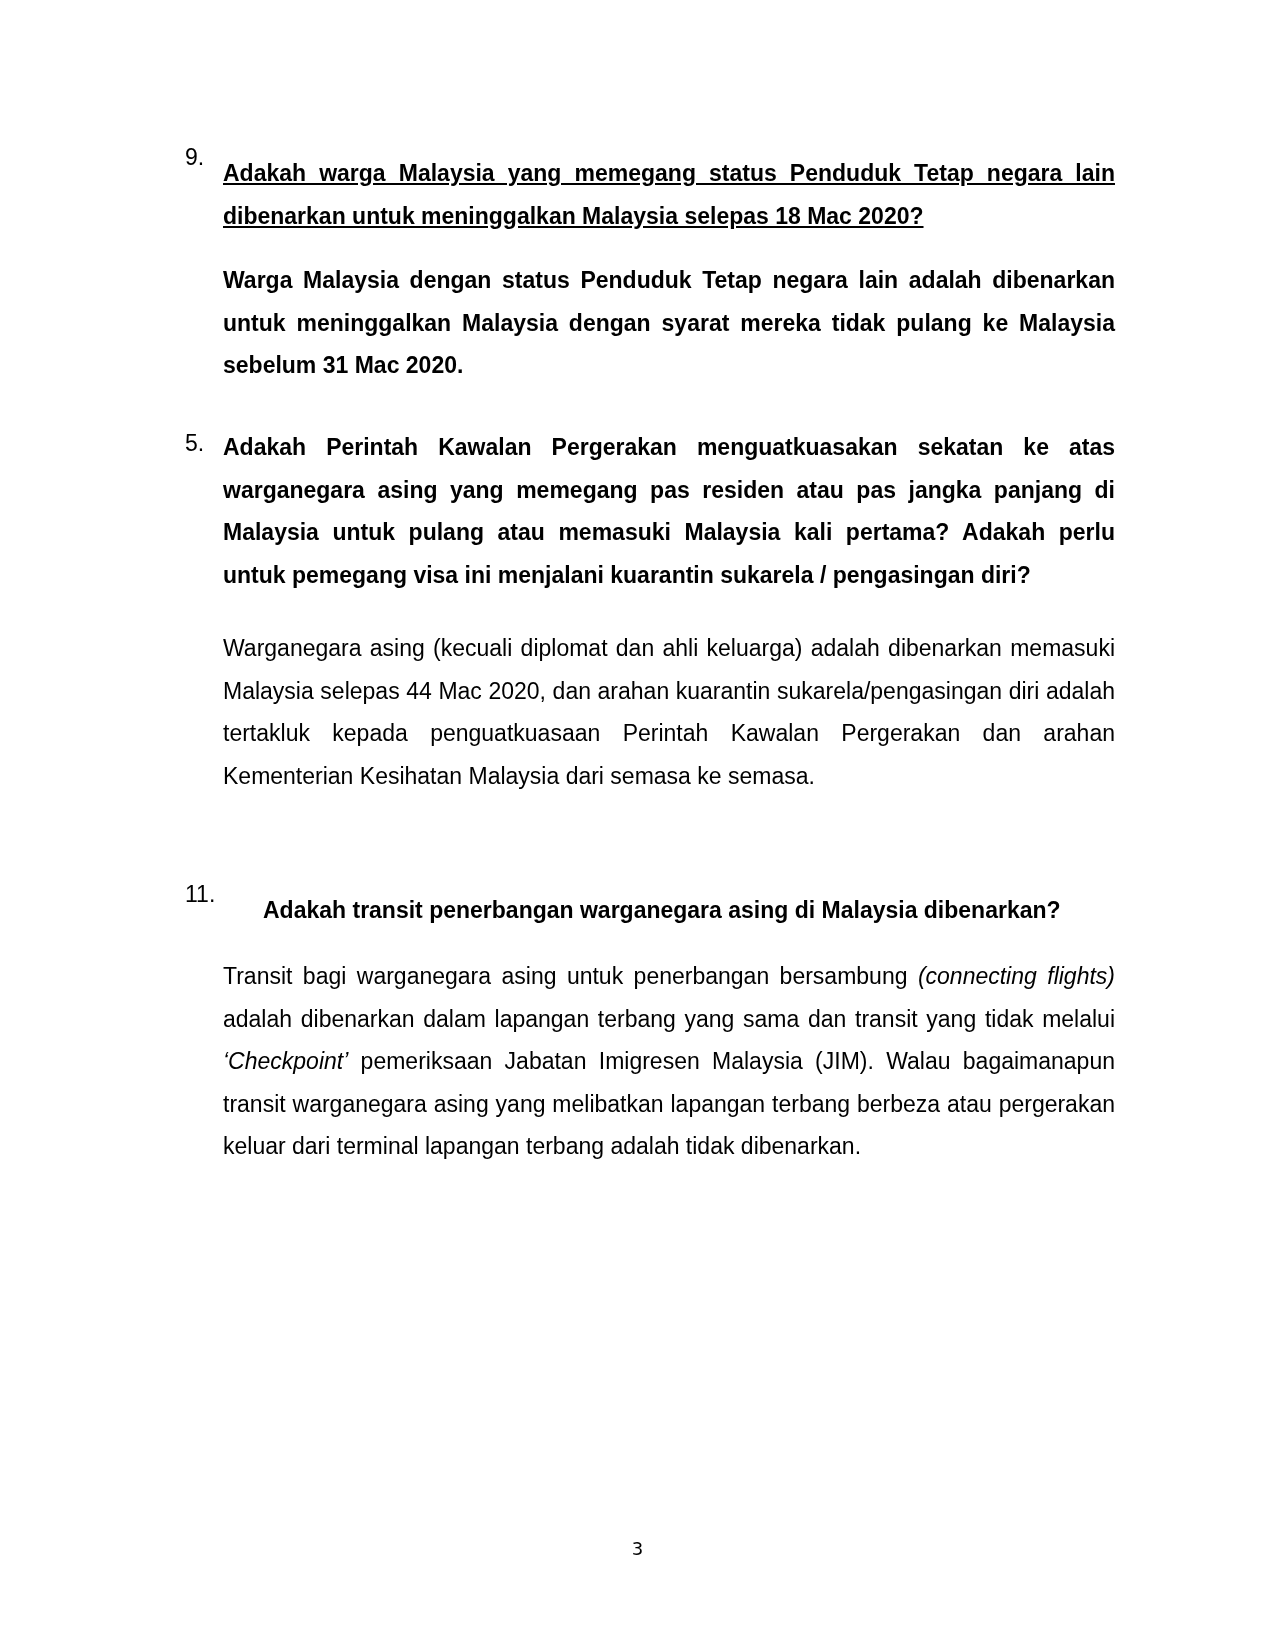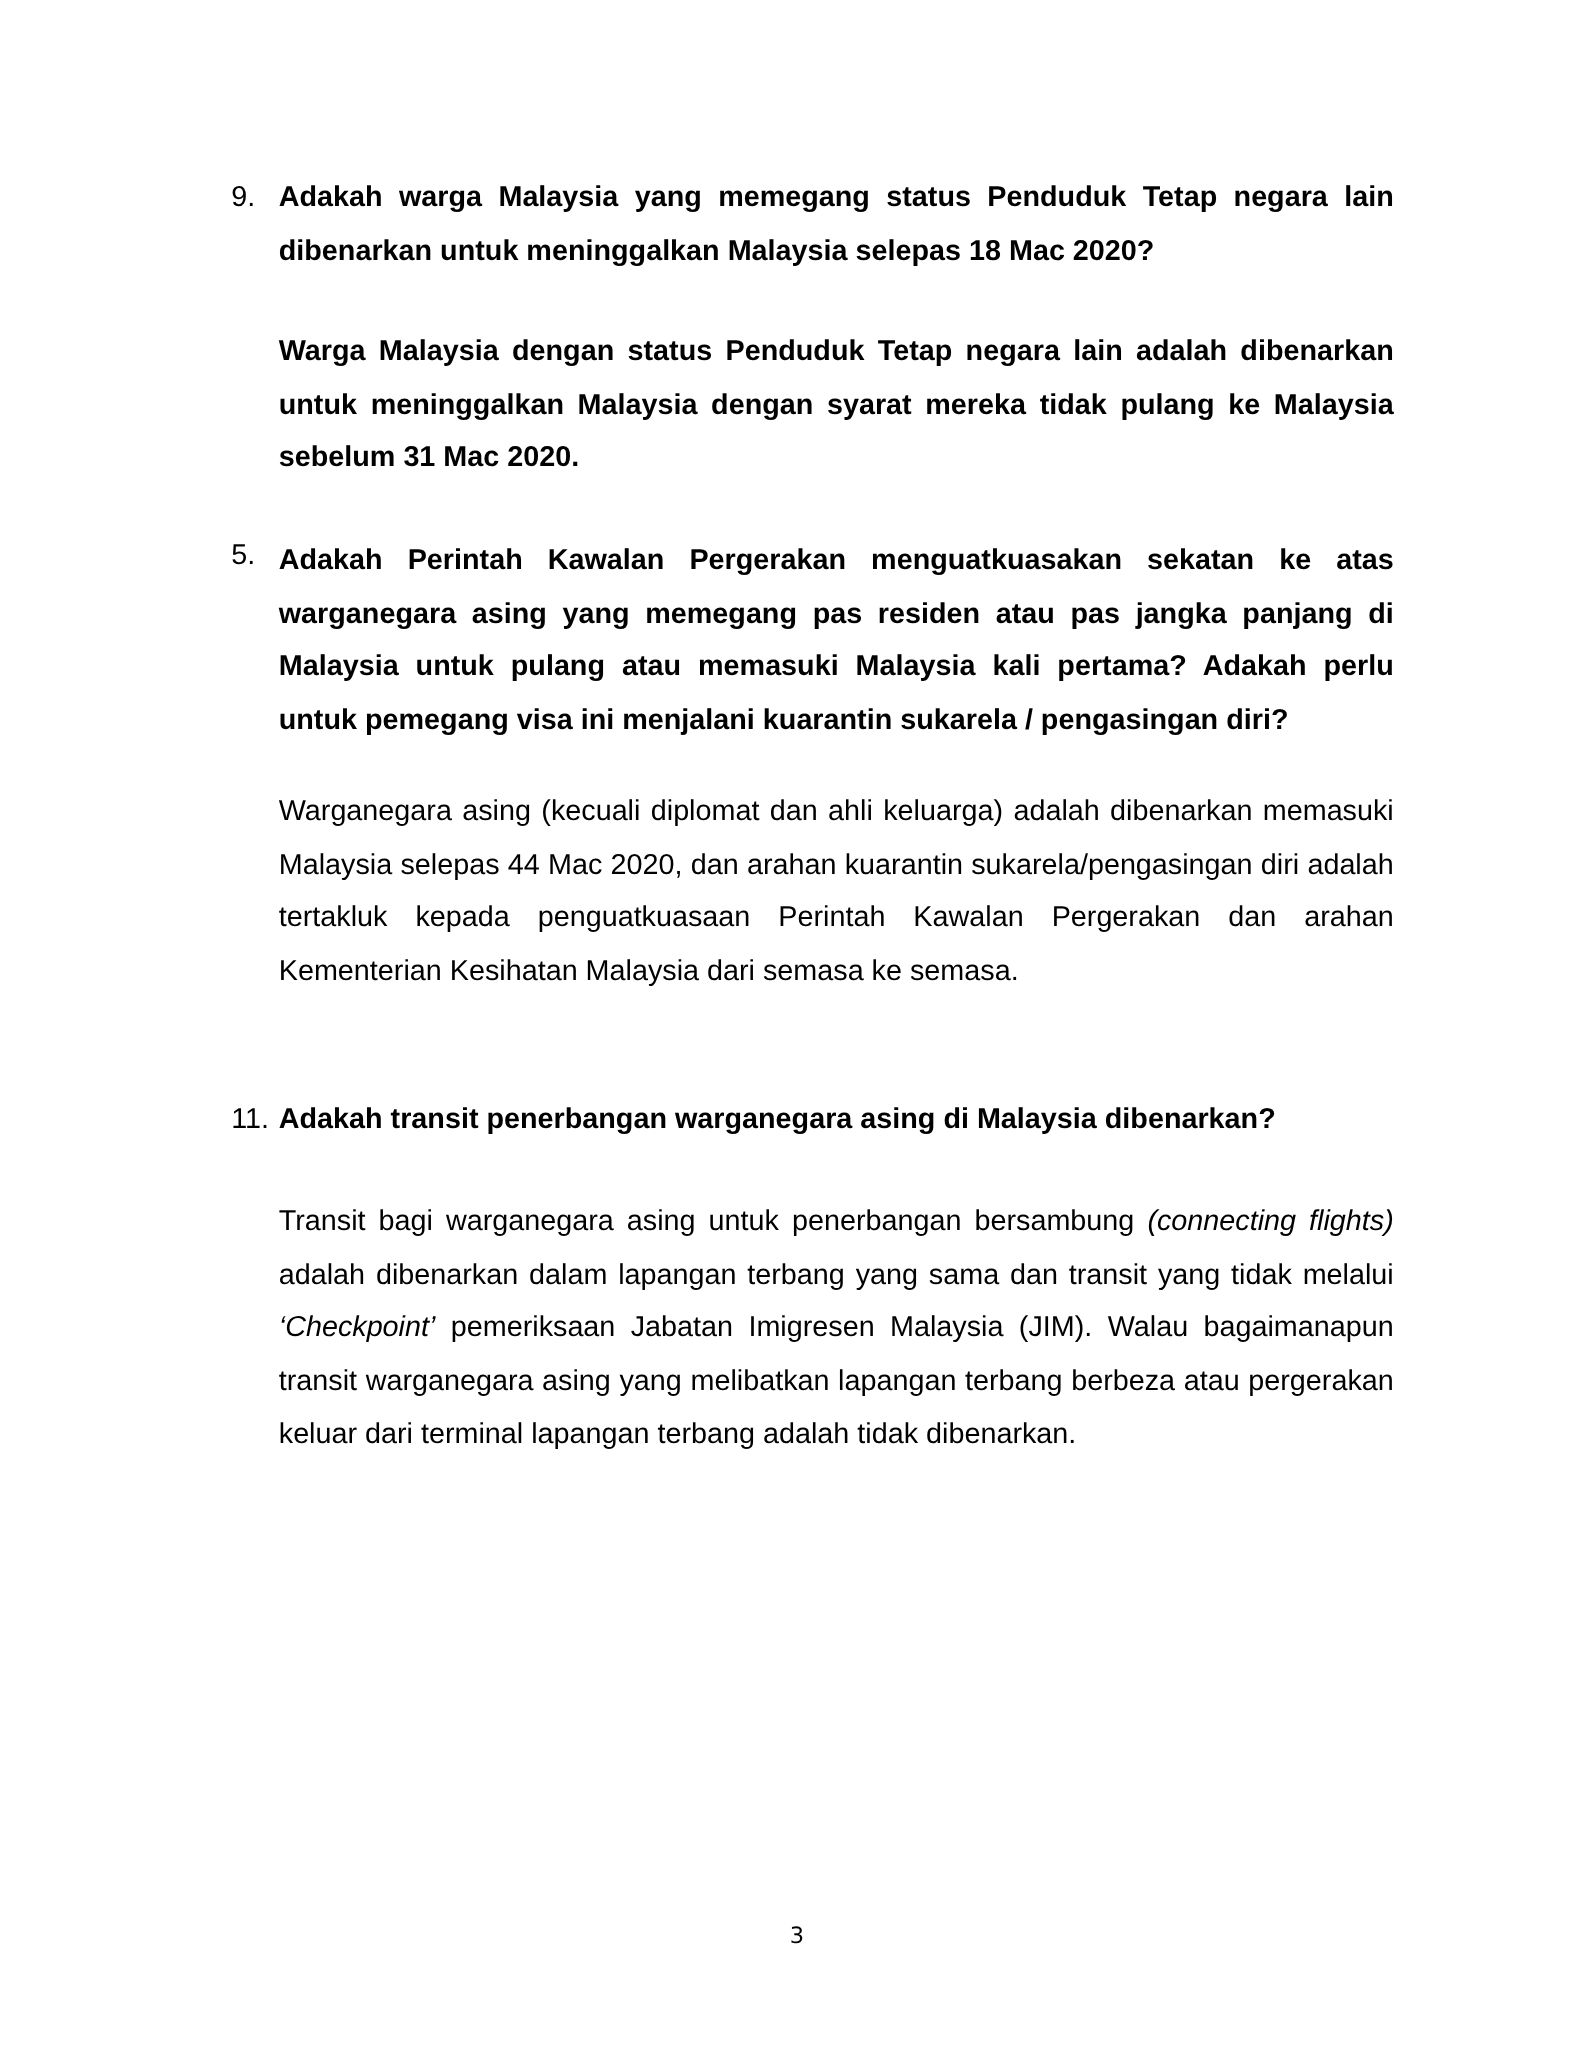--- a/index.html
+++ b/index.html
@@ -28,30 +28,30 @@
   }
   em { font-style: italic; }
 </style>
 </head>
 <body>
 
 <div class="page">
 
   <div class="item" style="top:136px;">
     <div class="num">9.</div>
-    <div class="q" style="top:0;">Adakah warga Malaysia yang memegang status Penduduk Tetap negara lain dibenarkan untuk meninggalkan Malaysia selepas 18 Mac 2020?</div>
+    <div class="q" style="top:16px;text-decoration:underline;">Adakah warga Malaysia yang memegang status Penduduk Tetap negara lain dibenarkan untuk meninggalkan Malaysia selepas 18 Mac 2020?</div>
     <div class="a" style="top:123px;font-weight:bold;">Warga Malaysia dengan status Penduduk Tetap negara lain adalah dibenarkan untuk meninggalkan Malaysia dengan syarat mereka tidak pulang ke Malaysia sebelum 31 Mac 2020.</div>
   </div>
 
   <div class="item" style="top:422px;">
     <div class="num">5.</div>
     <div class="q" style="top:4px;">Adakah Perintah Kawalan Pergerakan menguatkuasakan sekatan ke atas warganegara asing yang memegang pas residen atau pas jangka panjang di Malaysia untuk pulang atau memasuki Malaysia kali pertama? Adakah perlu untuk pemegang visa ini menjalani kuarantin sukarela / pengasingan diri?</div>
     <div class="a" style="top:205px;">Warganegara asing (kecuali diplomat dan ahli keluarga) adalah dibenarkan memasuki Malaysia selepas 44 Mac 2020, dan arahan kuarantin sukarela/pengasingan diri adalah tertakluk kepada penguatkuasaan Perintah Kawalan Pergerakan dan arahan Kementerian Kesihatan Malaysia dari semasa ke semasa.</div>
   </div>
 
   <div class="item" style="top:873px;">
     <div class="num">11.</div>
-    <div class="q" style="top:0;">Adakah transit penerbangan warganegara asing di Malaysia dibenarkan?</div>
+    <div class="q" style="top:16px;margin-left:40px;">Adakah transit penerbangan warganegara asing di Malaysia dibenarkan?</div>
     <div class="a" style="top:82px;"><span>Transit bagi warganegara asing untuk penerbangan bersambung </span><em>(connecting flights)</em><span> adalah dibenarkan dalam lapangan terbang yang sama dan transit yang tidak melalui </span><em>‘Checkpoint’</em><span> pemeriksaan Jabatan Imigresen Malaysia (JIM). Walau bagaimanapun transit warganegara asing yang melibatkan lapangan terbang berbeza atau pergerakan keluar dari terminal lapangan terbang adalah tidak dibenarkan.</span></div>
   </div>
 
   <div class="pg">3</div>
 </div>
 
 </body></html>

